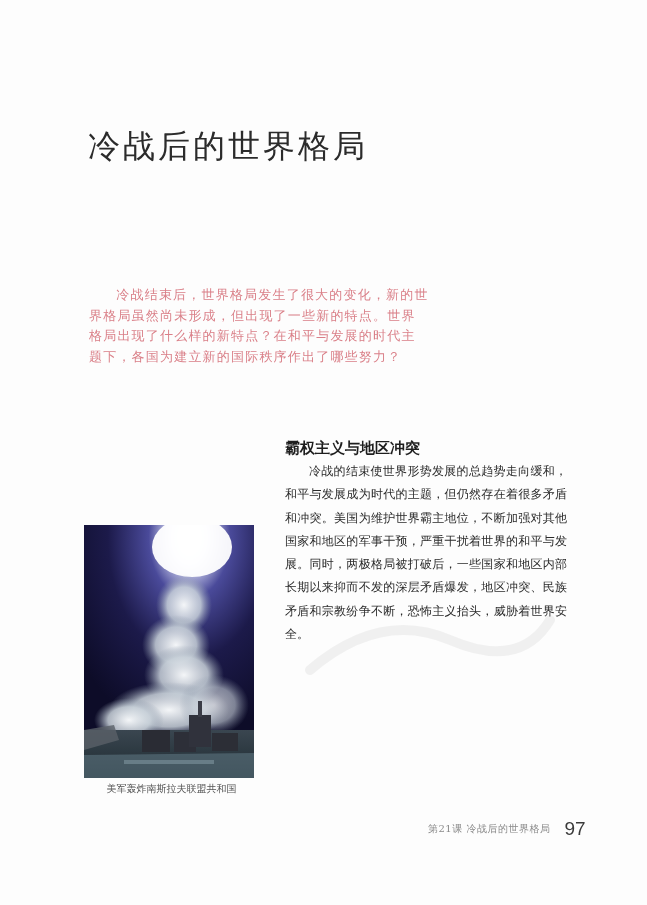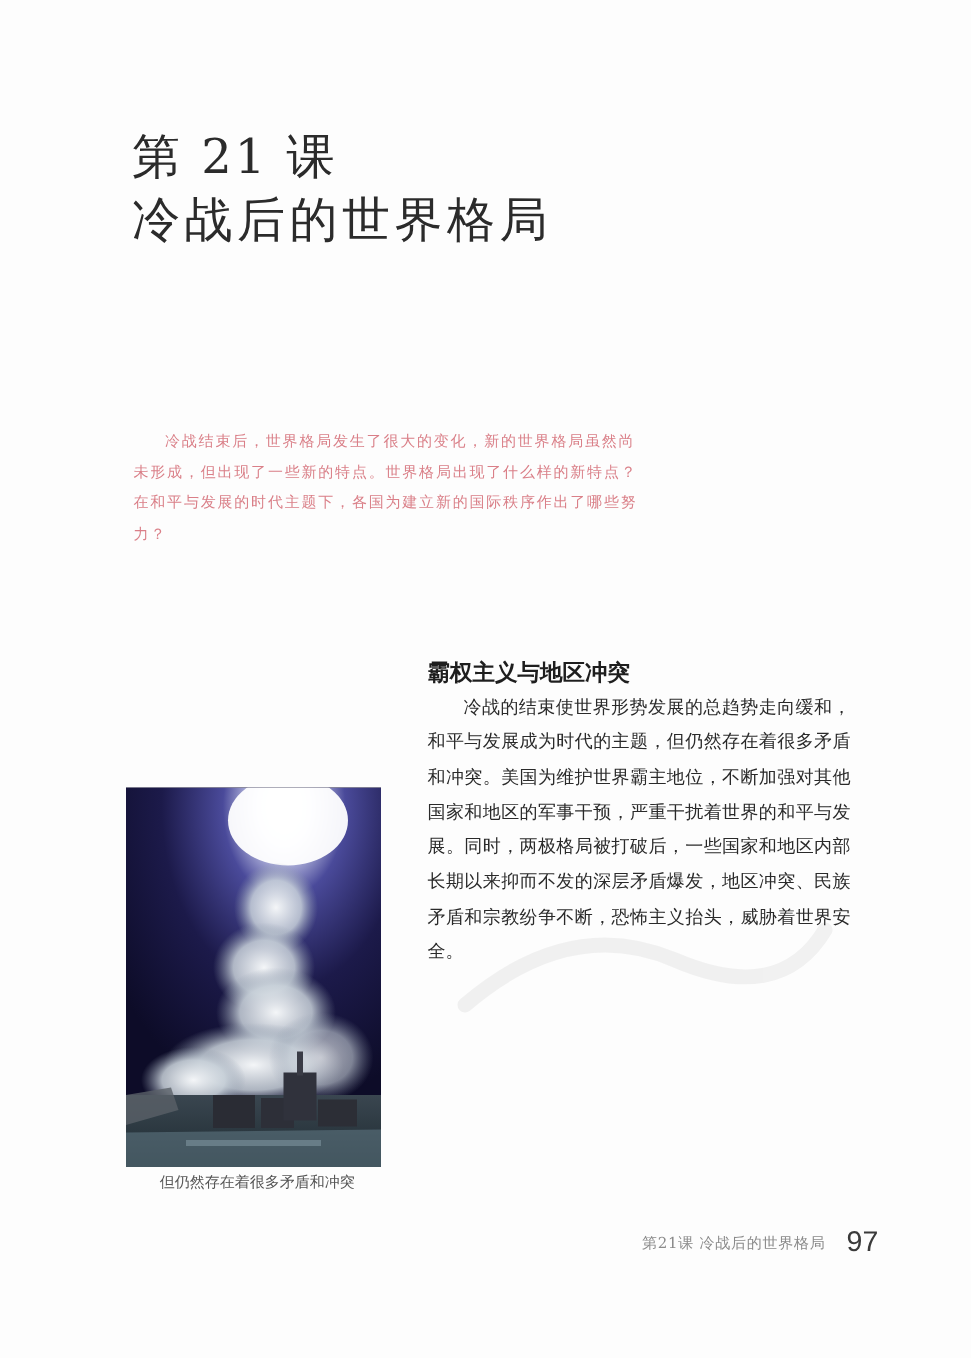--- a/index.html
+++ b/index.html
@@ -43,21 +43,21 @@
       font-family: "DejaVu Serif", "Liberation Serif", serif;
       font-weight: normal;
       margin: 0;
       text-align: center;
     }
     .intro {
       position: absolute;
       left: 89px;
       top: 285px;
       width: 340px;
-      font-size: 10px;
+      font-size: 13px;
       line-height: 20.5px;
       color: #d46a74;
       font-family: "DejaVu Sans", "Liberation Sans", sans-serif;
       letter-spacing: 1.2px;
       text-indent: 2.1em;
       margin: 0;
       opacity: 0.85;
     }
     .section-heading {
       position: absolute;
@@ -133,21 +133,20 @@
       font-size: 19px;
       color: #3a3a3a;
       font-family: "Liberation Sans", "DejaVu Sans", sans-serif;
     }
   </style>
 </head>
 <body>
 
 <div class="page">
 
-  <div class="lesson-number">第 21 课</div>
   <h1 class="lesson-title">冷战后的世界格局</h1>
 
   <p class="intro">冷战结束后，世界格局发生了很大的变化，新的世界格局虽然尚未形成，但出现了一些新的特点。世界格局出现了什么样的新特点？在和平与发展的时代主题下，各国为建立新的国际秩序作出了哪些努力？</p>
 
   <h2 class="section-heading">霸权主义与地区冲突</h2>
 
   <div class="body-text">
     <p>冷战的结束使世界形势发展的总趋势走向缓和，和平与发展成为时代的主题，但仍然存在着很多矛盾和冲突。美国为维护世界霸主地位，不断加强对其他国家和地区的军事干预，严重干扰着世界的和平与发展。同时，两极格局被打破后，一些国家和地区内部长期以来抑而不发的深层矛盾爆发，地区冲突、民族矛盾和宗教纷争不断，恐怖主义抬头，威胁着世界安全。</p>
   </div>
 
@@ -188,20 +187,20 @@
       <rect x="90" y="207" width="22" height="20" fill="#2d2f38"></rect>
       <rect x="105" y="190" width="22" height="32" fill="#30323c"></rect>
       <rect x="114" y="176" width="4" height="16" fill="#3a3c46"></rect>
       <rect x="128" y="208" width="26" height="18" fill="#2c2e36"></rect>
       <path d="M0 205 L30 200 L35 215 L0 225 Z" fill="#5a6068" opacity="0.8"></path>
       <path d="M0 230 L170 228 L170 253 L0 253 Z" fill="#5d7480" opacity="0.6"></path>
       <rect x="40" y="235" width="90" height="4" fill="#8aa0aa" opacity="0.5"></rect>
     </svg>
   </div>
 
-  <div class="caption">但仍然存在着很多矛盾和冲突</div>
+  <div class="caption">美军轰炸南斯拉夫联盟共和国</div>
 
   <div class="footer">
     <span class="footer-lesson">第21课  冷战后的世界格局</span>
     <span class="footer-page">97</span>
   </div>
 
 </div>
 
 </body></html>

